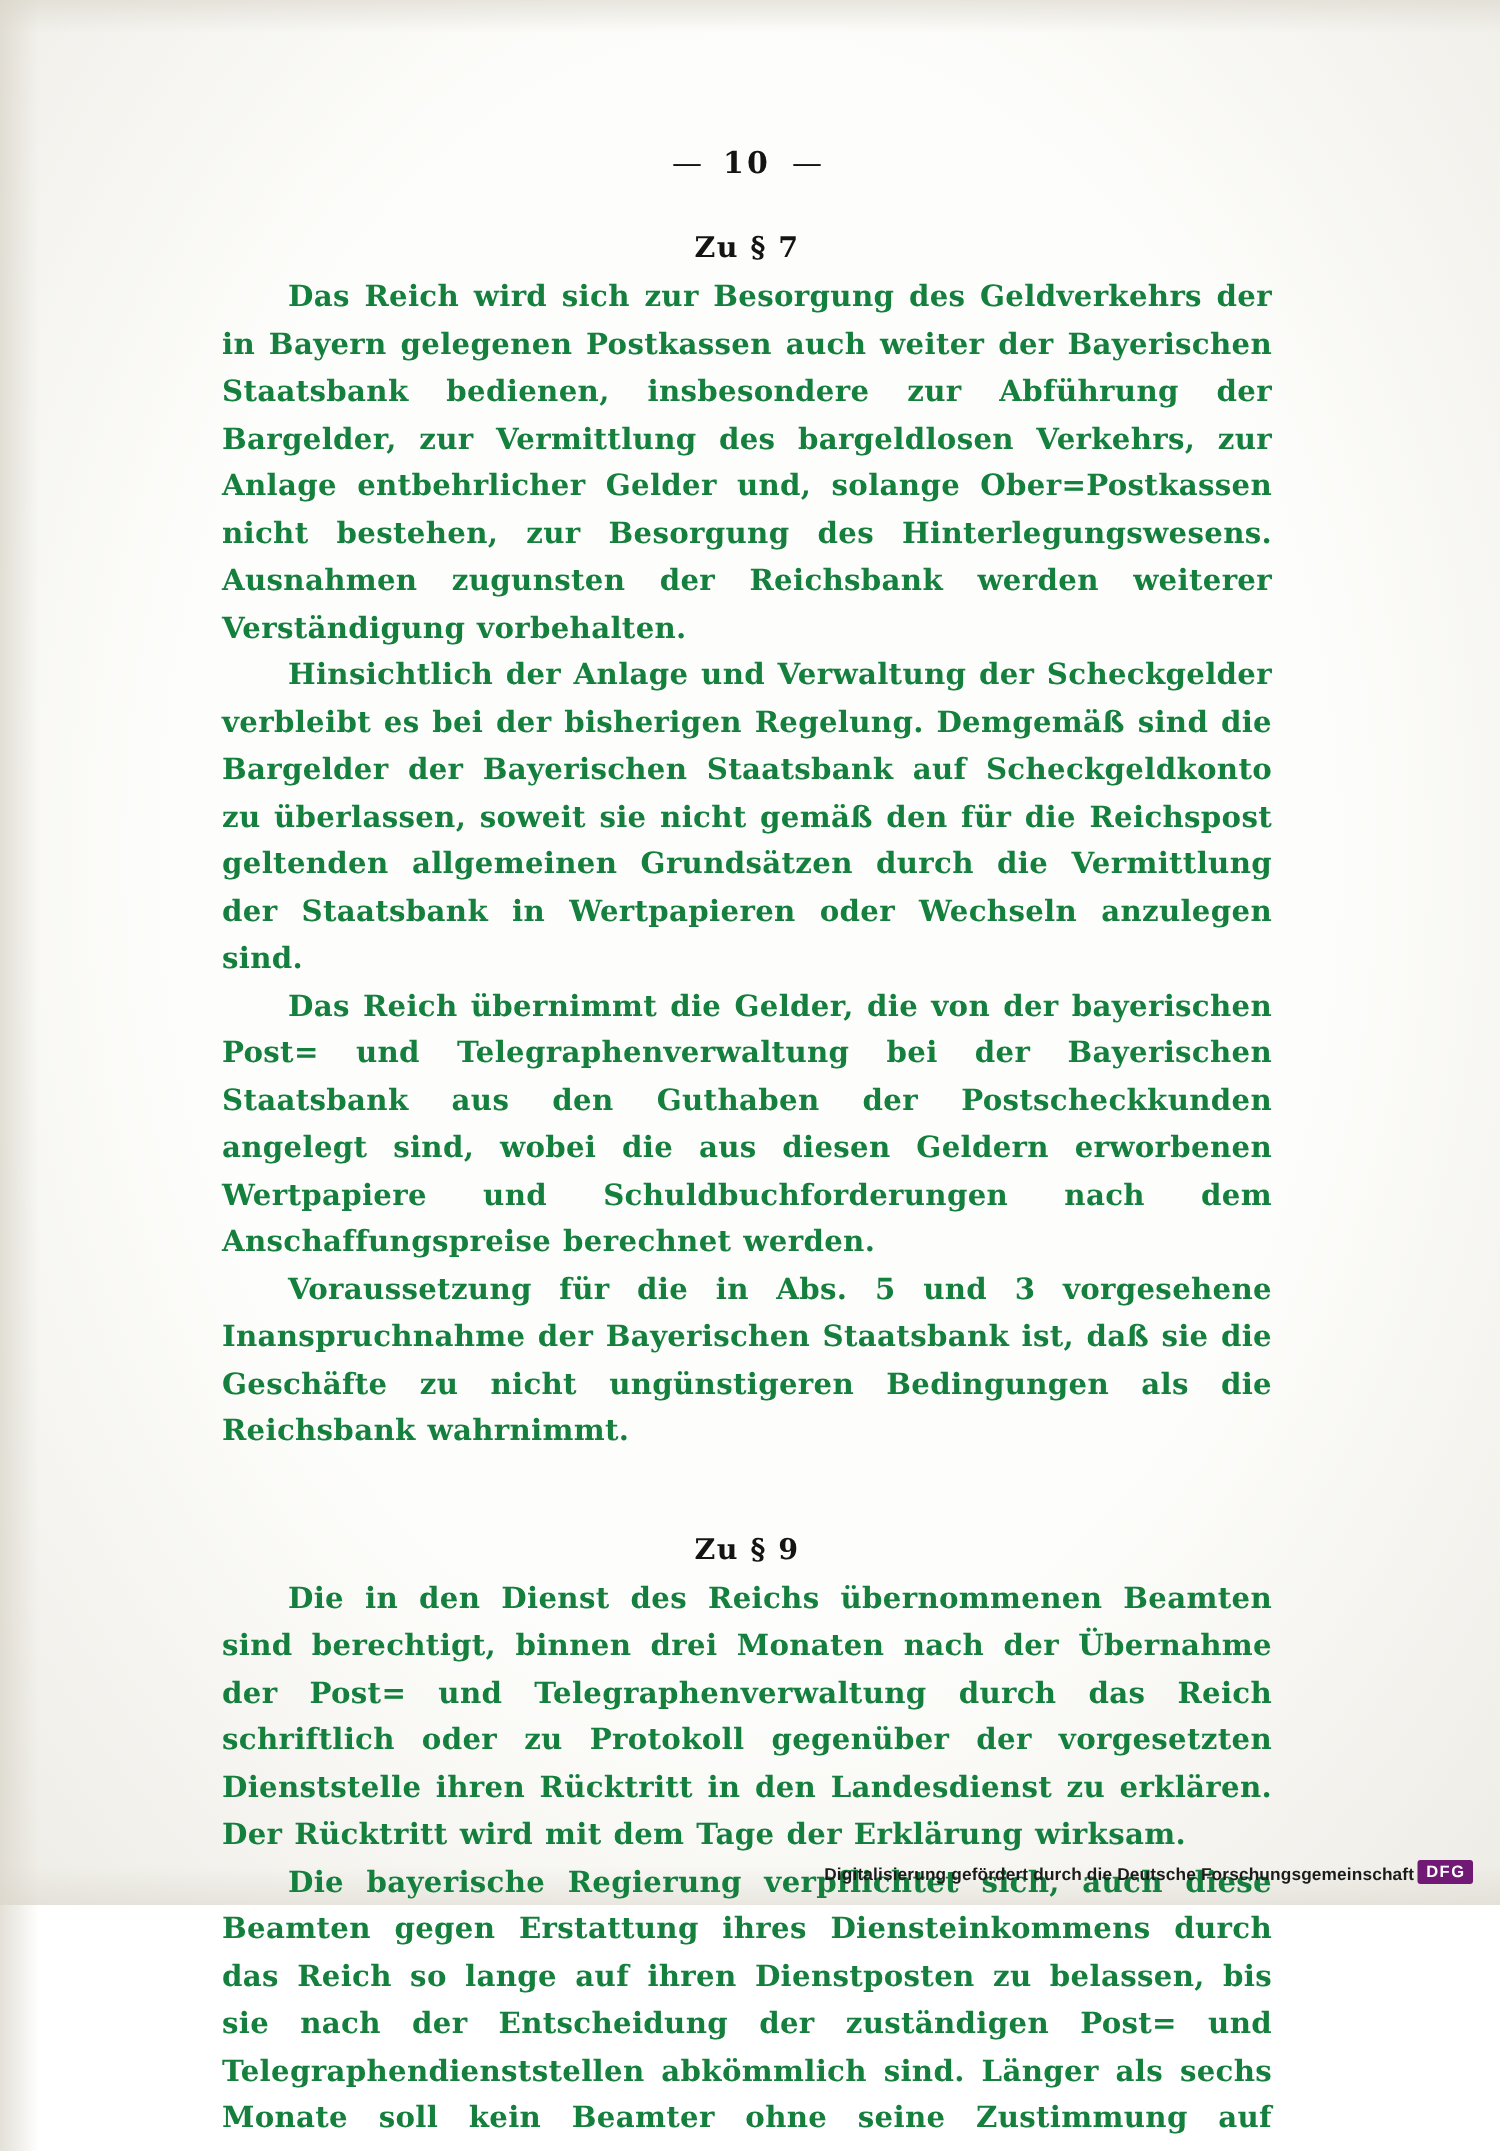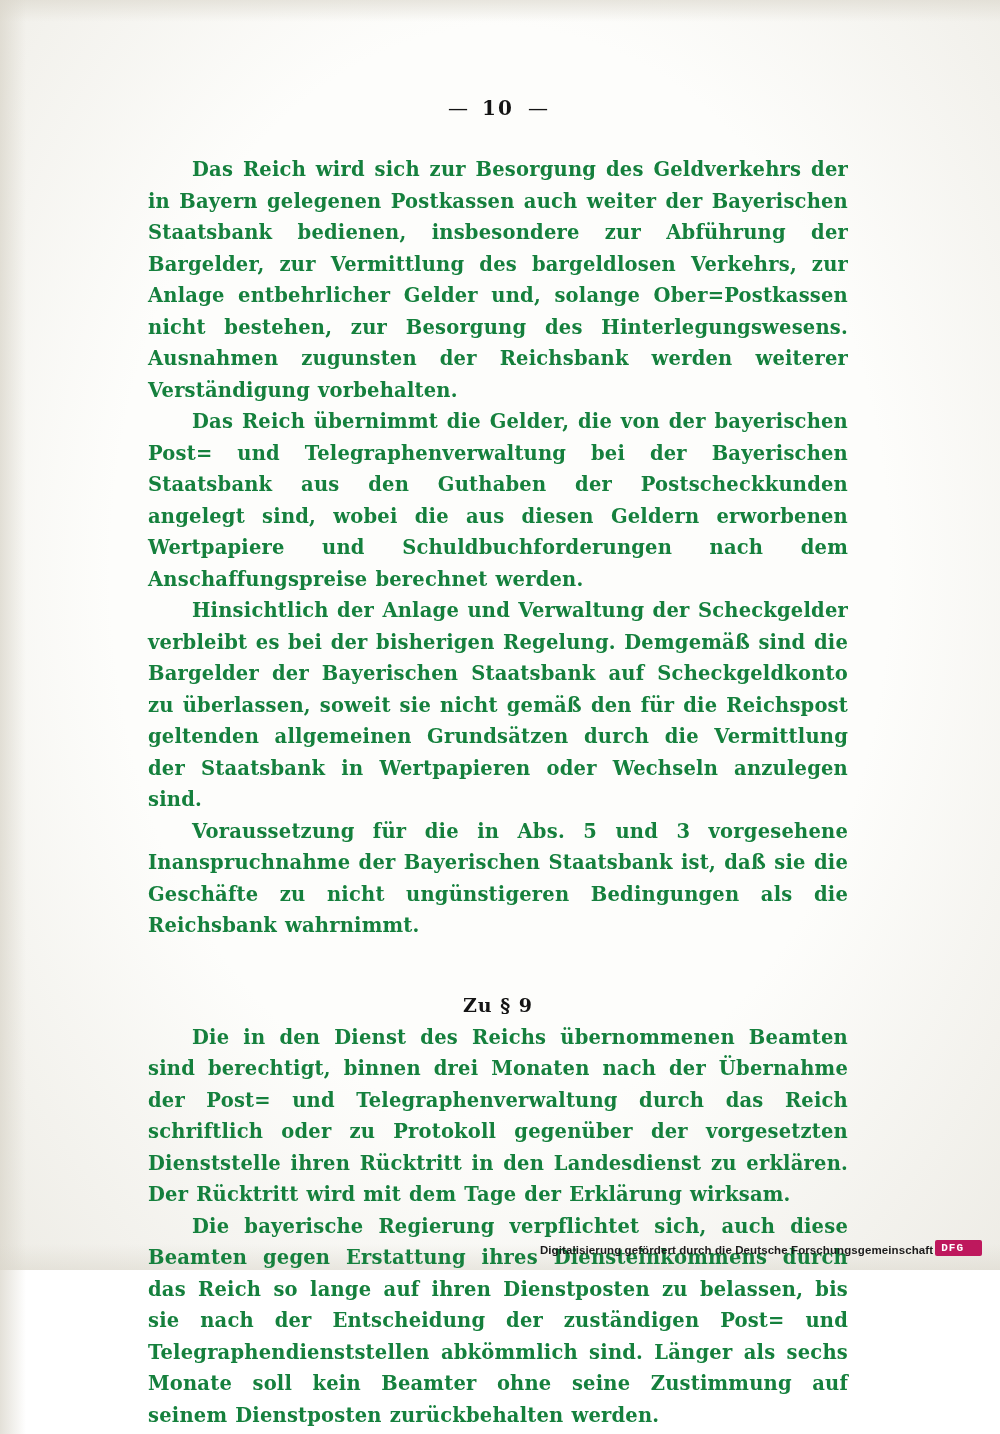--- a/index.html
+++ b/index.html
@@ -92,27 +92,27 @@
     gap: 2px;
   }
   .footer-text {
     font-family: "Liberation Sans", sans-serif;
     font-size: 11.5px;
     font-weight: bold;
     color: #1b1b1b;
     letter-spacing: 0.1px;
   }
   .deg-badge {
-    background: #be185d;
+    background: #701a75;
     color: #ffffff;
-    font-family: Liberation Mono, monospace;
+    font-family: Liberation Sans, sans-serif;
     font-size: 11px;
     font-weight: bold;
     letter-spacing: 1px;
-    padding: 2px 18px 2px 6px;
+    padding: 2px 5px 2px 6px;
     border-radius: 2px;
     line-height: 12px;
   }
   .scan-edge-left {
     position: absolute;
     left: 0; top: 0;
     width: 26px; height: 1434px;
     background: linear-gradient(to right, rgba(218,214,203,0.75), rgba(255,255,255,0));
     pointer-events: none;
   }
@@ -138,23 +138,24 @@
   <div class="scan-edge-top"></div>
   <div class="scan-edge-left"></div>
   <div class="scan-edge-bottom"></div>
 
   <div class="content">
 
     <div class="folio">
       <span class="dash">—</span><span>10</span><span class="dash">—</span>
     </div>
 
+    <div class="section-head blackletter">Zu § 7</div>
     <p class="para blackletter">Das Reich wird sich zur Besorgung des Geldverkehrs der in Bayern gelegenen Postkassen auch weiter der Bayerischen Staatsbank bedienen, insbesondere zur Abführung der Bargelder, zur Vermittlung des bargeldlosen Verkehrs, zur Anlage entbehrlicher Gelder und, solange Ober=Postkassen nicht bestehen, zur Besorgung des Hinterlegungswesens. Ausnahmen zugunsten der Reichsbank werden weiterer Verständigung vorbehalten.</p>
+    <p class="para blackletter">Hinsichtlich der Anlage und Verwaltung der Scheckgelder verbleibt es bei der bisherigen Regelung. Demgemäß sind die Bargelder der Bayerischen Staatsbank auf Scheckgeldkonto zu überlassen, soweit sie nicht gemäß den für die Reichspost geltenden allgemeinen Grundsätzen durch die Vermittlung der Staatsbank in Wertpapieren oder Wechseln anzulegen sind.</p>
     <p class="para blackletter">Das Reich übernimmt die Gelder, die von der bayerischen Post= und Telegraphenverwaltung bei der Bayerischen Staatsbank aus den Guthaben der Postscheckkunden angelegt sind, wobei die aus diesen Geldern erworbenen Wertpapiere und Schuldbuchforderungen nach dem Anschaffungspreise berechnet werden.</p>
-    <p class="para blackletter">Hinsichtlich der Anlage und Verwaltung der Scheckgelder verbleibt es bei der bisherigen Regelung. Demgemäß sind die Bargelder der Bayerischen Staatsbank auf Scheckgeldkonto zu überlassen, soweit sie nicht gemäß den für die Reichspost geltenden allgemeinen Grundsätzen durch die Vermittlung der Staatsbank in Wertpapieren oder Wechseln anzulegen sind.</p>
     <p class="para blackletter">Voraussetzung für die in Abs. 5 und 3 vorgesehene Inanspruchnahme der Bayerischen Staatsbank ist, daß sie die Geschäfte zu nicht ungünstigeren Bedingungen als die Reichsbank wahrnimmt.</p>
 
     <div class="section-head second blackletter">Zu § 9</div>
     <p class="para blackletter">Die in den Dienst des Reichs übernommenen Beamten sind berechtigt, binnen drei Monaten nach der Übernahme der Post= und Telegraphenverwaltung durch das Reich schriftlich oder zu Protokoll gegenüber der vorgesetzten Dienststelle ihren Rücktritt in den Landesdienst zu erklären. Der Rücktritt wird mit dem Tage der Erklärung wirksam.</p>
     <p class="para blackletter">Die bayerische Regierung verpflichtet sich, auch diese Beamten gegen Erstattung ihres Diensteinkommens durch das Reich so lange auf ihren Dienstposten zu belassen, bis sie nach der Entscheidung der zuständigen Post= und Telegraphendienststellen abkömmlich sind. Länger als sechs Monate soll kein Beamter ohne seine Zustimmung auf seinem Dienstposten zurückbehalten werden.</p>
 
   </div>
 
   <div class="footer">
     <span class="footer-text">Digitalisierung gefördert durch die Deutsche Forschungsgemeinschaft</span>

